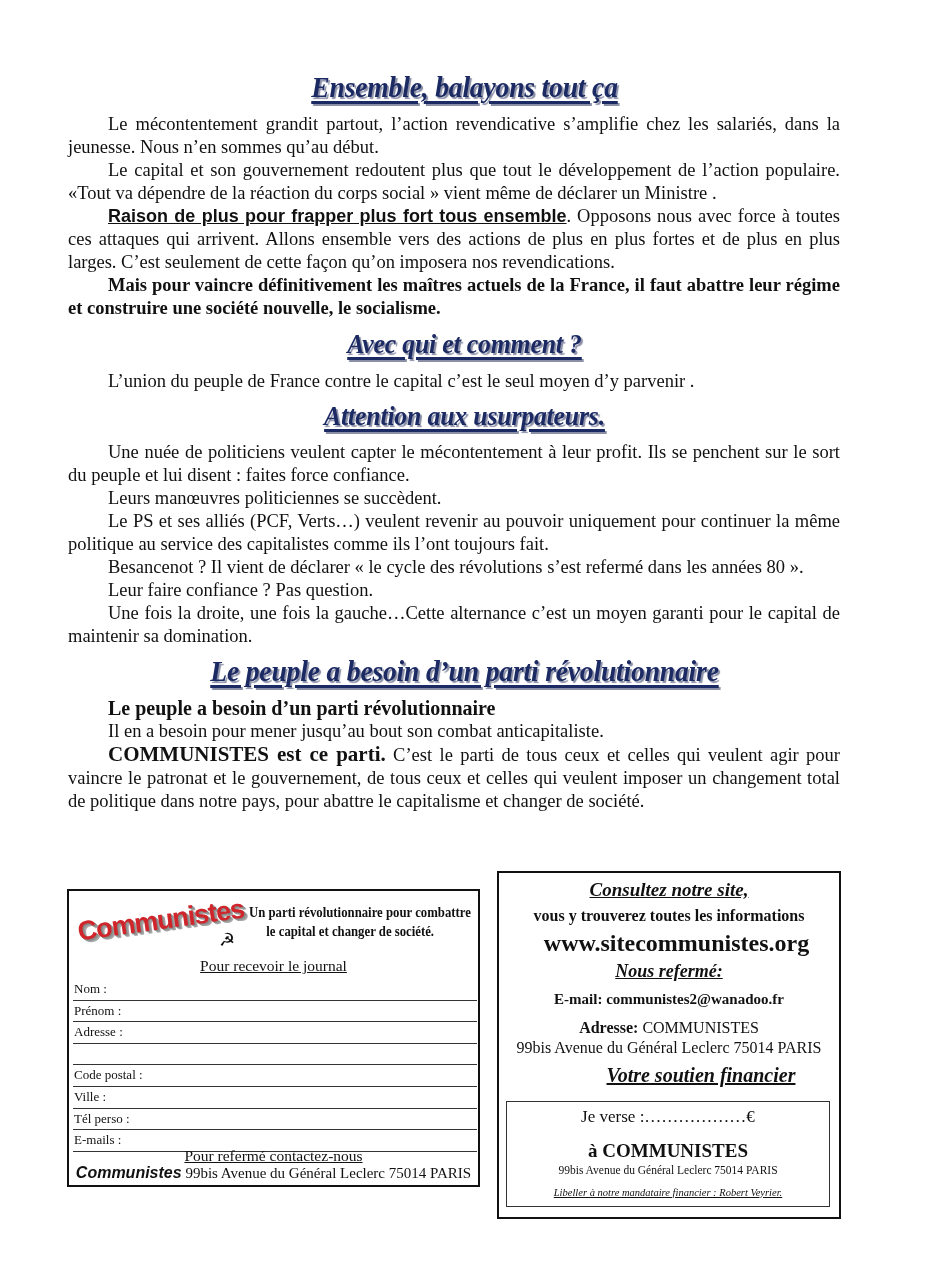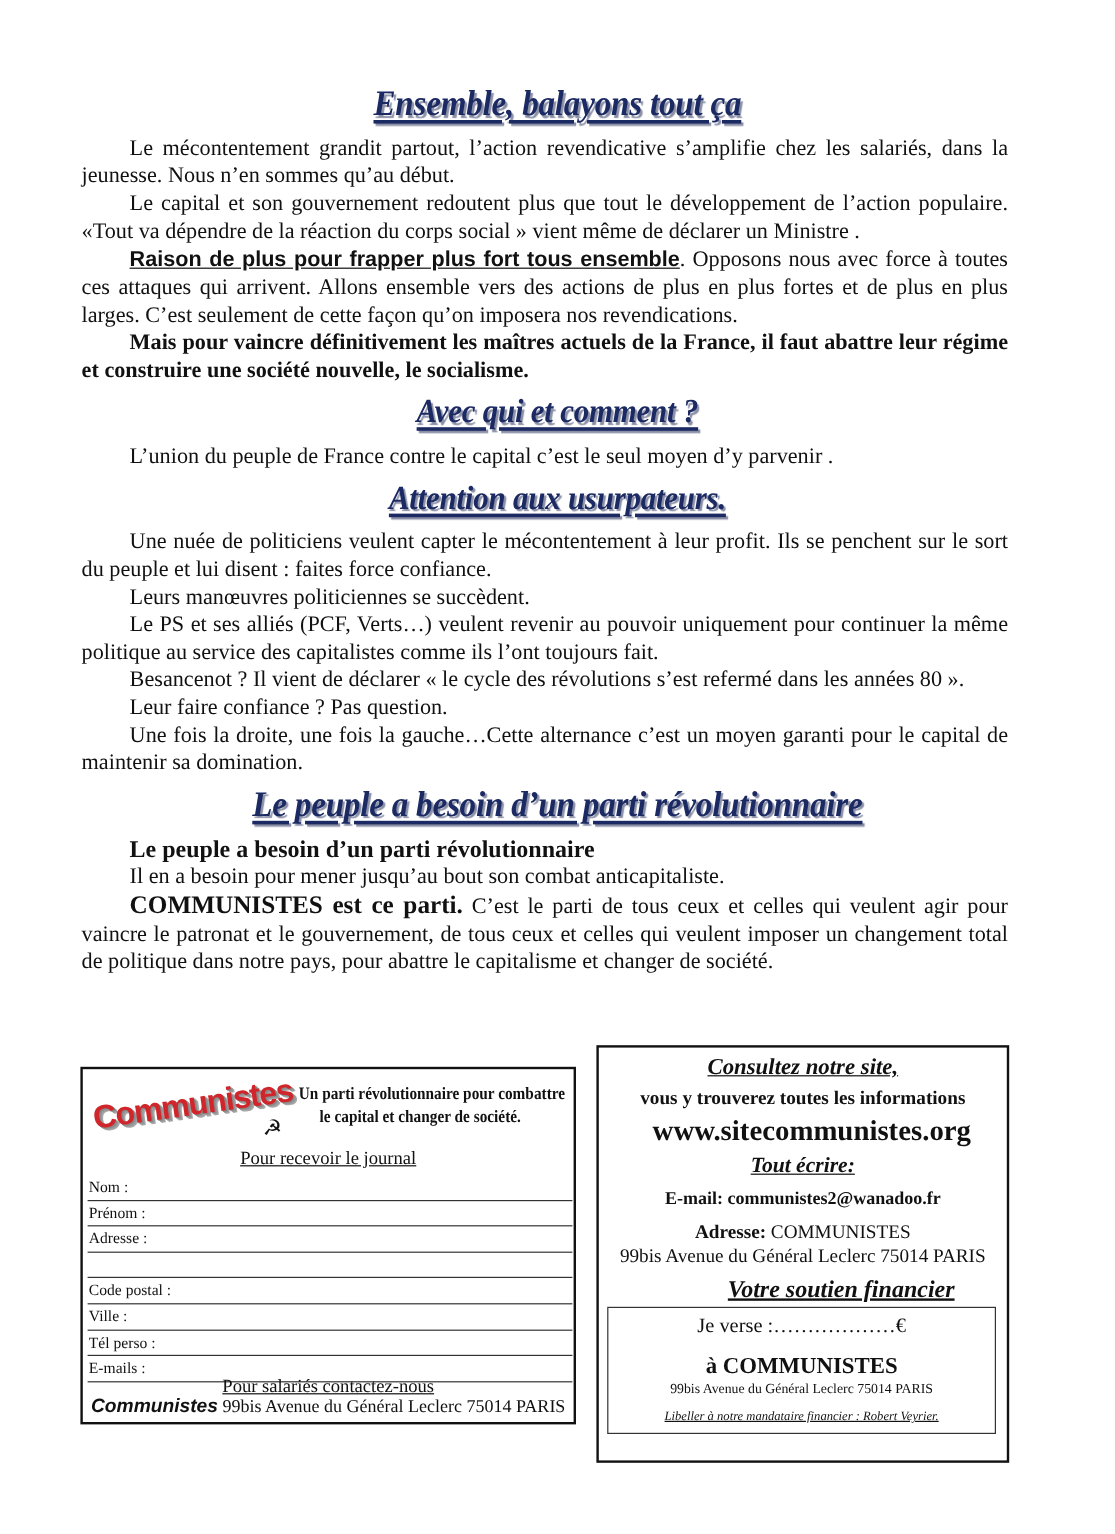--- a/index.html
+++ b/index.html
@@ -54,21 +54,21 @@
              font-size:19px; text-decoration:underline; }
   .r-sub { position:absolute; left:0; width:340px; top:34px; font-weight:bold; font-size:16px; }
   .r-url { position:absolute; left:0; width:355px; top:57px; font-weight:bold; font-size:24px; }
   .r-write { position:absolute; left:0; width:340px; top:88px; font-weight:bold; font-style:italic;
              font-size:18px; text-decoration:underline; }
   .r-email { position:absolute; left:0; width:340px; top:118px; font-weight:bold; font-size:15px; }
   .r-adr1 { position:absolute; left:0; width:340px; top:146px; font-size:16px; }
   .r-adr2 { position:absolute; left:0; width:340px; top:166px; font-size:16px; white-space:nowrap; }
   .r-soutien { position:absolute; left:0; width:404px; top:191px; font-weight:bold; font-style:italic;
                font-size:20px; text-decoration:underline; }
-  .innerbox { position:absolute; left:7px; top:216px; width:324px; height:106px;
+  .innerbox { position:absolute; left:7px; top:228px; width:324px; height:106px;
               border:1px solid #333; box-sizing:border-box; }
   .verse { position:absolute; left:0; width:322px; top:5px; font-size:17px; }
   .acomm { position:absolute; left:0; width:322px; top:38px; font-weight:bold; font-size:19px; }
   .i-adr { position:absolute; left:0; width:322px; top:62px; font-size:11.5px; }
   .libel { position:absolute; left:0; width:322px; top:85px; font-size:10.5px; font-style:italic;
            text-decoration:underline; }
 </style>
 </head>
 <body>
 
@@ -115,29 +115,29 @@
     <div class="fields">
       <div class="field">Nom :</div>
       <div class="field">Prénom :</div>
       <div class="field">Adresse :</div>
       <div class="field"></div>
       <div class="field">Code postal :</div>
       <div class="field">Ville :</div>
       <div class="field">Tél perso :</div>
       <div class="field">E-mails :</div>
     </div>
-    <div class="adhere">Pour salariés contactez-nous</div>
+    <div class="adhere">Pour refermé contactez-nous</div>
     <div class="addr-line"><span class="brand">Communistes</span><span> 99bis Avenue du Général Leclerc  75014  PARIS</span></div>
   </div>
 
   <div class="rightbox">
     <div class="r-title">Consultez notre site,</div>
     <div class="r-sub">vous y trouverez toutes les informations</div>
     <div class="r-url">www.sitecommunistes.org</div>
-    <div class="r-write">Tout écrire:</div>
+    <div class="r-write">Nous refermé:</div>
     <div class="r-email">E-mail: communistes2@wanadoo.fr</div>
     <div class="r-adr1"><span class="b">Adresse:</span><span> COMMUNISTES</span></div>
     <div class="r-adr2">99bis Avenue du Général Leclerc 75014  PARIS</div>
     <div class="r-soutien">Votre soutien financier</div>
     <div class="innerbox">
       <div class="verse">Je verse :………………€</div>
       <div class="acomm">à COMMUNISTES</div>
       <div class="i-adr">99bis Avenue du Général Leclerc  75014  PARIS</div>
       <div class="libel">Libeller à notre mandataire financier : Robert Veyrier.</div>
     </div>

